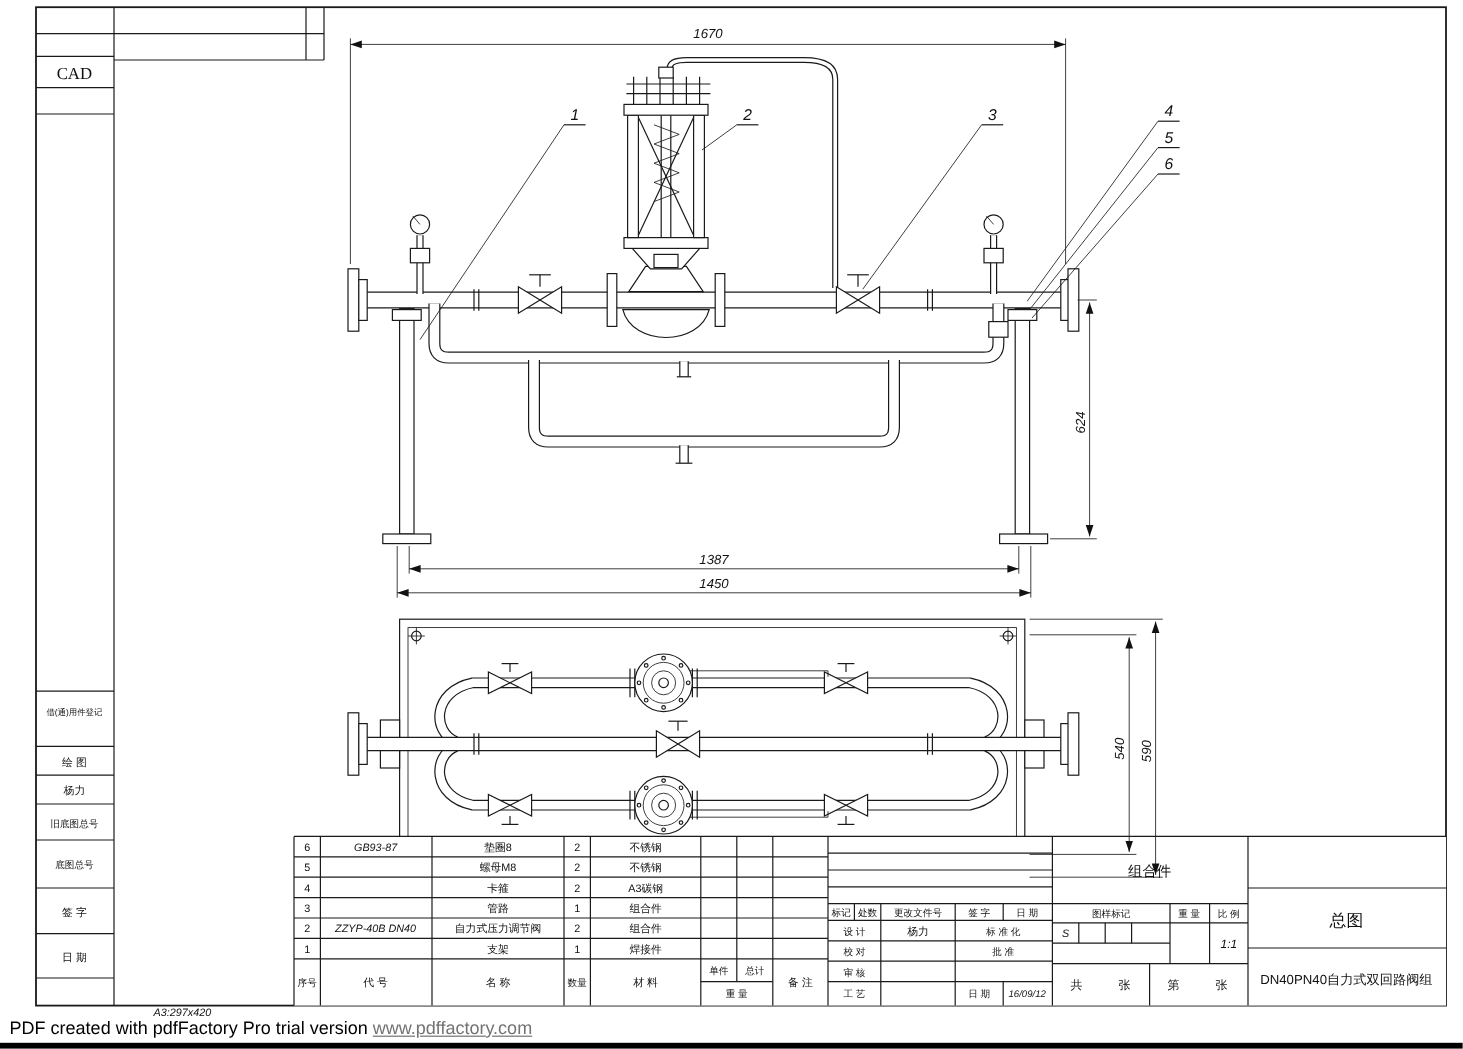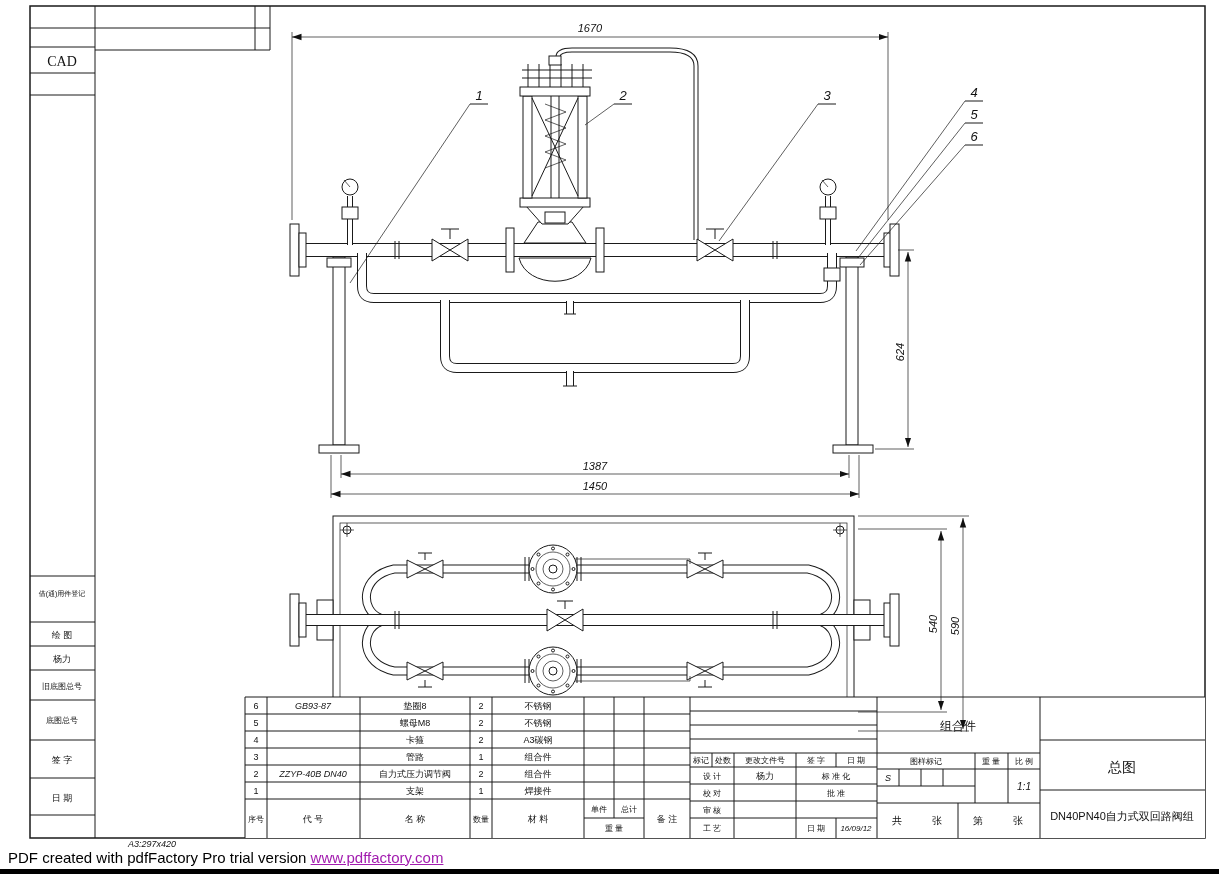--- a/index.html
+++ b/index.html
@@ -12,21 +12,21 @@
   .pb{stroke:#1a1a1a;fill:none}
   .pw{stroke:#fff;fill:none}
   .white{fill:#fff;stroke:none}
   text{fill:#111;font-family:"Liberation Sans",sans-serif}
   .f7{font-size:7px}.f8{font-size:8px}.f9{font-size:9px}.f10{font-size:10px}
   .f11{font-size:11px}.f12{font-size:12px}.f13{font-size:13px}.f14{font-size:14px}
   .it{font-style:italic}
   .mid{text-anchor:middle}
   .serif{font-family:"Liberation Serif",serif}
   .footer{position:absolute;left:8px;top:849px;font-size:15px;color:#000;white-space:pre}
-  .footer a{color:#a21caf;text-decoration:underline}
+  .footer a{color:#737373;text-decoration:underline}
   .bottombar{position:absolute;left:0;top:869px;width:1219px;height:5px;background:#000}
 </style>
 </head>
 <body>
 
 <svg width="1219" height="874" viewBox="0 0 1219 874">
   <defs>
     <marker id="arr" viewBox="0 0 10 8" markerWidth="10" markerHeight="8" refX="9.5" refY="4" orient="auto-start-reverse" markerUnits="userSpaceOnUse">
       <path d="M0,0.8 L9.5,4 L0,7.2 Z" fill="#111"></path>
     </marker>

